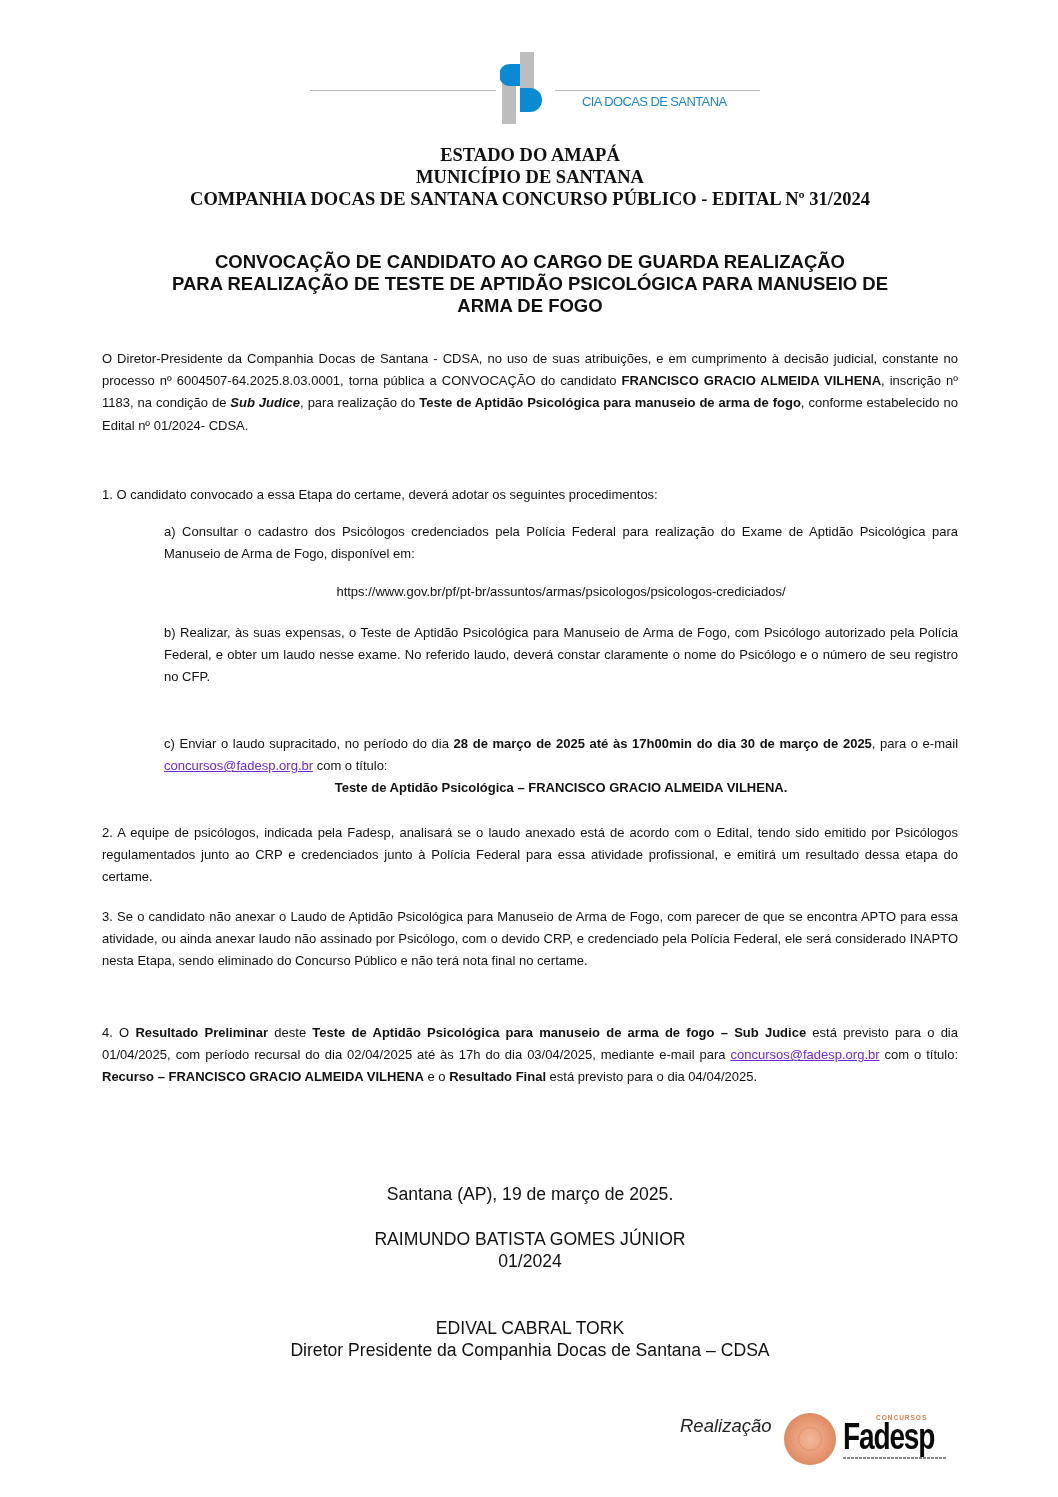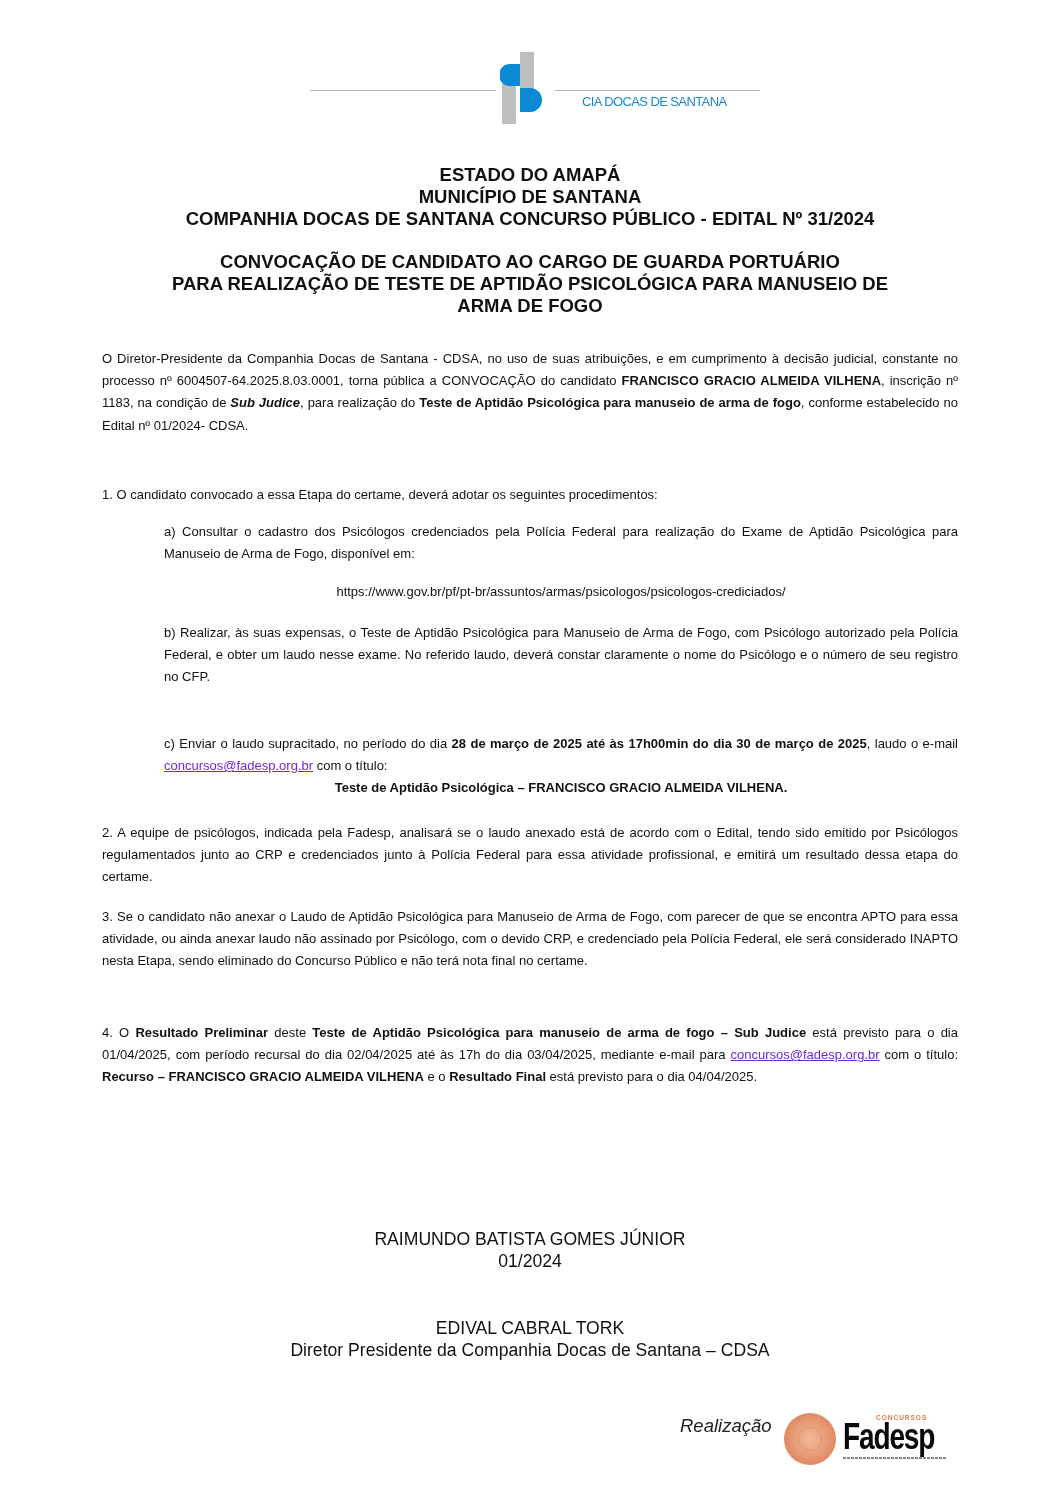--- a/index.html
+++ b/index.html
@@ -11,21 +11,21 @@
 
     
     .logo-wrap { position: absolute; left: 310px; top: 50px; width: 450px; height: 80px; }
     .logo-line-left { position: absolute; left: 0; top: 40px; width: 186px; height: 1px; background: #b9b9b9; }
     .logo-line-right { position: absolute; left: 245px; top: 40px; width: 205px; height: 1px; background: #b9b9b9; }
     .logo-mark { position: absolute; left: 190px; top: 2px; width: 52px; height: 72px; }
     .logo-text { position: absolute; left: 272px; top: 44px; font-size: 13px; letter-spacing: -0.6px; color: #1a87c9; white-space: nowrap; }
 
     
     .titles { position: absolute; left: 100px; width: 860px; text-align: center; font-weight: bold; font-size: 18.5px; line-height: 22px; }
-    .titles.t1 { top: 164px; }
+    .titles.t1 { top: 144px; font-family: Liberation Serif, serif; }
     .titles.t2 { top: 251px; }
     .titles div { white-space: nowrap; }
 
     
     .para { position: absolute; left: 102px; width: 856px; font-size: 13px; line-height: 22.2px; text-align: justify; }
     .para.indent { left: 164px; width: 794px; }
     .nowrap { white-space: nowrap; }
     a.mail { color: #6d28d9; text-decoration: underline; }
     .p-intro { top: 348px; }
     .p-1 { top: 484px; }
@@ -69,40 +69,41 @@
     </svg>
     <div class="logo-text">CIA DOCAS DE SANTANA</div>
   </div>
 
   <div class="titles t1">
     <div>ESTADO DO AMAPÁ</div>
     <div>MUNICÍPIO DE SANTANA</div>
     <div>COMPANHIA DOCAS DE SANTANA CONCURSO PÚBLICO - EDITAL Nº 31/2024</div>
   </div>
   <div class="titles t2">
-    <div>CONVOCAÇÃO DE CANDIDATO AO CARGO DE GUARDA PORTUÁRIO</div>
+    <div>CONVOCAÇÃO DE CANDIDATO AO CARGO DE GUARDA REALIZAÇÃO</div>
     <div>PARA REALIZAÇÃO DE TESTE DE APTIDÃO PSICOLÓGICA PARA MANUSEIO DE</div>
     <div>ARMA DE FOGO</div>
   </div>
 
   <div class="para p-intro"><span>O Diretor-Presidente da Companhia Docas de Santana - CDSA, no uso de suas atribuições, e em cumprimento à decisão judicial, constante no processo nº 6004507-64.2025.8.03.0001, torna pública a CONVOCAÇÃO do candidato </span><b>FRANCISCO GRACIO ALMEIDA VILHENA</b><span>, inscrição nº 1183, na condição de </span><b><i>Sub Judice</i></b><span>, para realização do </span><b>Teste de Aptidão Psicológica para manuseio de arma de fogo</b><span>, conforme estabelecido no Edital nº 01/2024- CDSA.</span></div>
 
   <div class="para p-1 nowrap">1. O candidato convocado a essa Etapa do certame, deverá adotar os seguintes procedimentos:</div>
   <div class="para indent p-1a">a) Consultar o cadastro dos Psicólogos credenciados pela Polícia Federal para realização do Exame de Aptidão Psicológica para Manuseio de Arma de Fogo, disponível em:</div>
   <div class="para p-url nowrap">https://www.gov.br/pf/pt-br/assuntos/armas/psicologos/psicologos-crediciados/</div>
   <div class="para indent p-1b">b) Realizar, às suas expensas, o Teste de Aptidão Psicológica para Manuseio de Arma de Fogo, com Psicólogo autorizado pela Polícia Federal, e obter um laudo nesse exame. No referido laudo, deverá constar claramente o nome do Psicólogo e o número de seu registro no CFP.</div>
-  <div class="para indent p-1c"><span>c) Enviar o laudo supracitado, no período do dia </span><b>28 de março de 2025 até às 17h00min do dia 30 de março de 2025</b><span>, laudo o e-mail </span><a class="mail" href="#">concursos@fadesp.org.br</a><span> com o título:</span></div>
+  <div class="para indent p-1c"><span>c) Enviar o laudo supracitado, no período do dia </span><b>28 de março de 2025 até às 17h00min do dia 30 de março de 2025</b><span>, para o e-mail </span><a class="mail" href="#">concursos@fadesp.org.br</a><span> com o título:</span></div>
   <div class="para p-1c-title nowrap">Teste de Aptidão Psicológica – FRANCISCO GRACIO ALMEIDA VILHENA.</div>
 
   <div class="para p-2">2. A equipe de psicólogos, indicada pela Fadesp, analisará se o laudo anexado está de acordo com o Edital, tendo sido emitido por Psicólogos regulamentados junto ao CRP e credenciados junto à Polícia Federal para essa atividade profissional, e emitirá um resultado dessa etapa do certame.</div>
 
   <div class="para p-3">3. Se o candidato não anexar o Laudo de Aptidão Psicológica para Manuseio de Arma de Fogo, com parecer de que se encontra APTO para essa atividade, ou ainda anexar laudo não assinado por Psicólogo, com o devido CRP, e credenciado pela Polícia Federal, ele será considerado INAPTO nesta Etapa, sendo eliminado do Concurso Público e não terá nota final no certame.</div>
 
   <div class="para p-4"><span>4. O </span><b>Resultado Preliminar</b><span> deste </span><b>Teste de Aptidão Psicológica para manuseio de arma de fogo – Sub Judice</b><span> está previsto para o dia 01/04/2025, com período recursal do dia 02/04/2025 até às 17h do dia 03/04/2025, mediante e-mail para </span><a class="mail" href="#">concursos@fadesp.org.br</a><span> com o título: </span><b>Recurso – FRANCISCO GRACIO ALMEIDA VILHENA</b><span> e o </span><b>Resultado Final</b><span> está previsto para o dia 04/04/2025.</span></div>
 
+  <div class="sig date">Santana (AP), 19 de março de 2025.</div>
   <div class="sig s1">
     <div>RAIMUNDO BATISTA GOMES JÚNIOR</div>
     <div>01/2024</div>
   </div>
   <div class="sig s2">
     <div>EDIVAL CABRAL TORK</div>
     <div>Diretor Presidente da Companhia Docas de Santana – CDSA</div>
   </div>
 
   <div class="footer">

